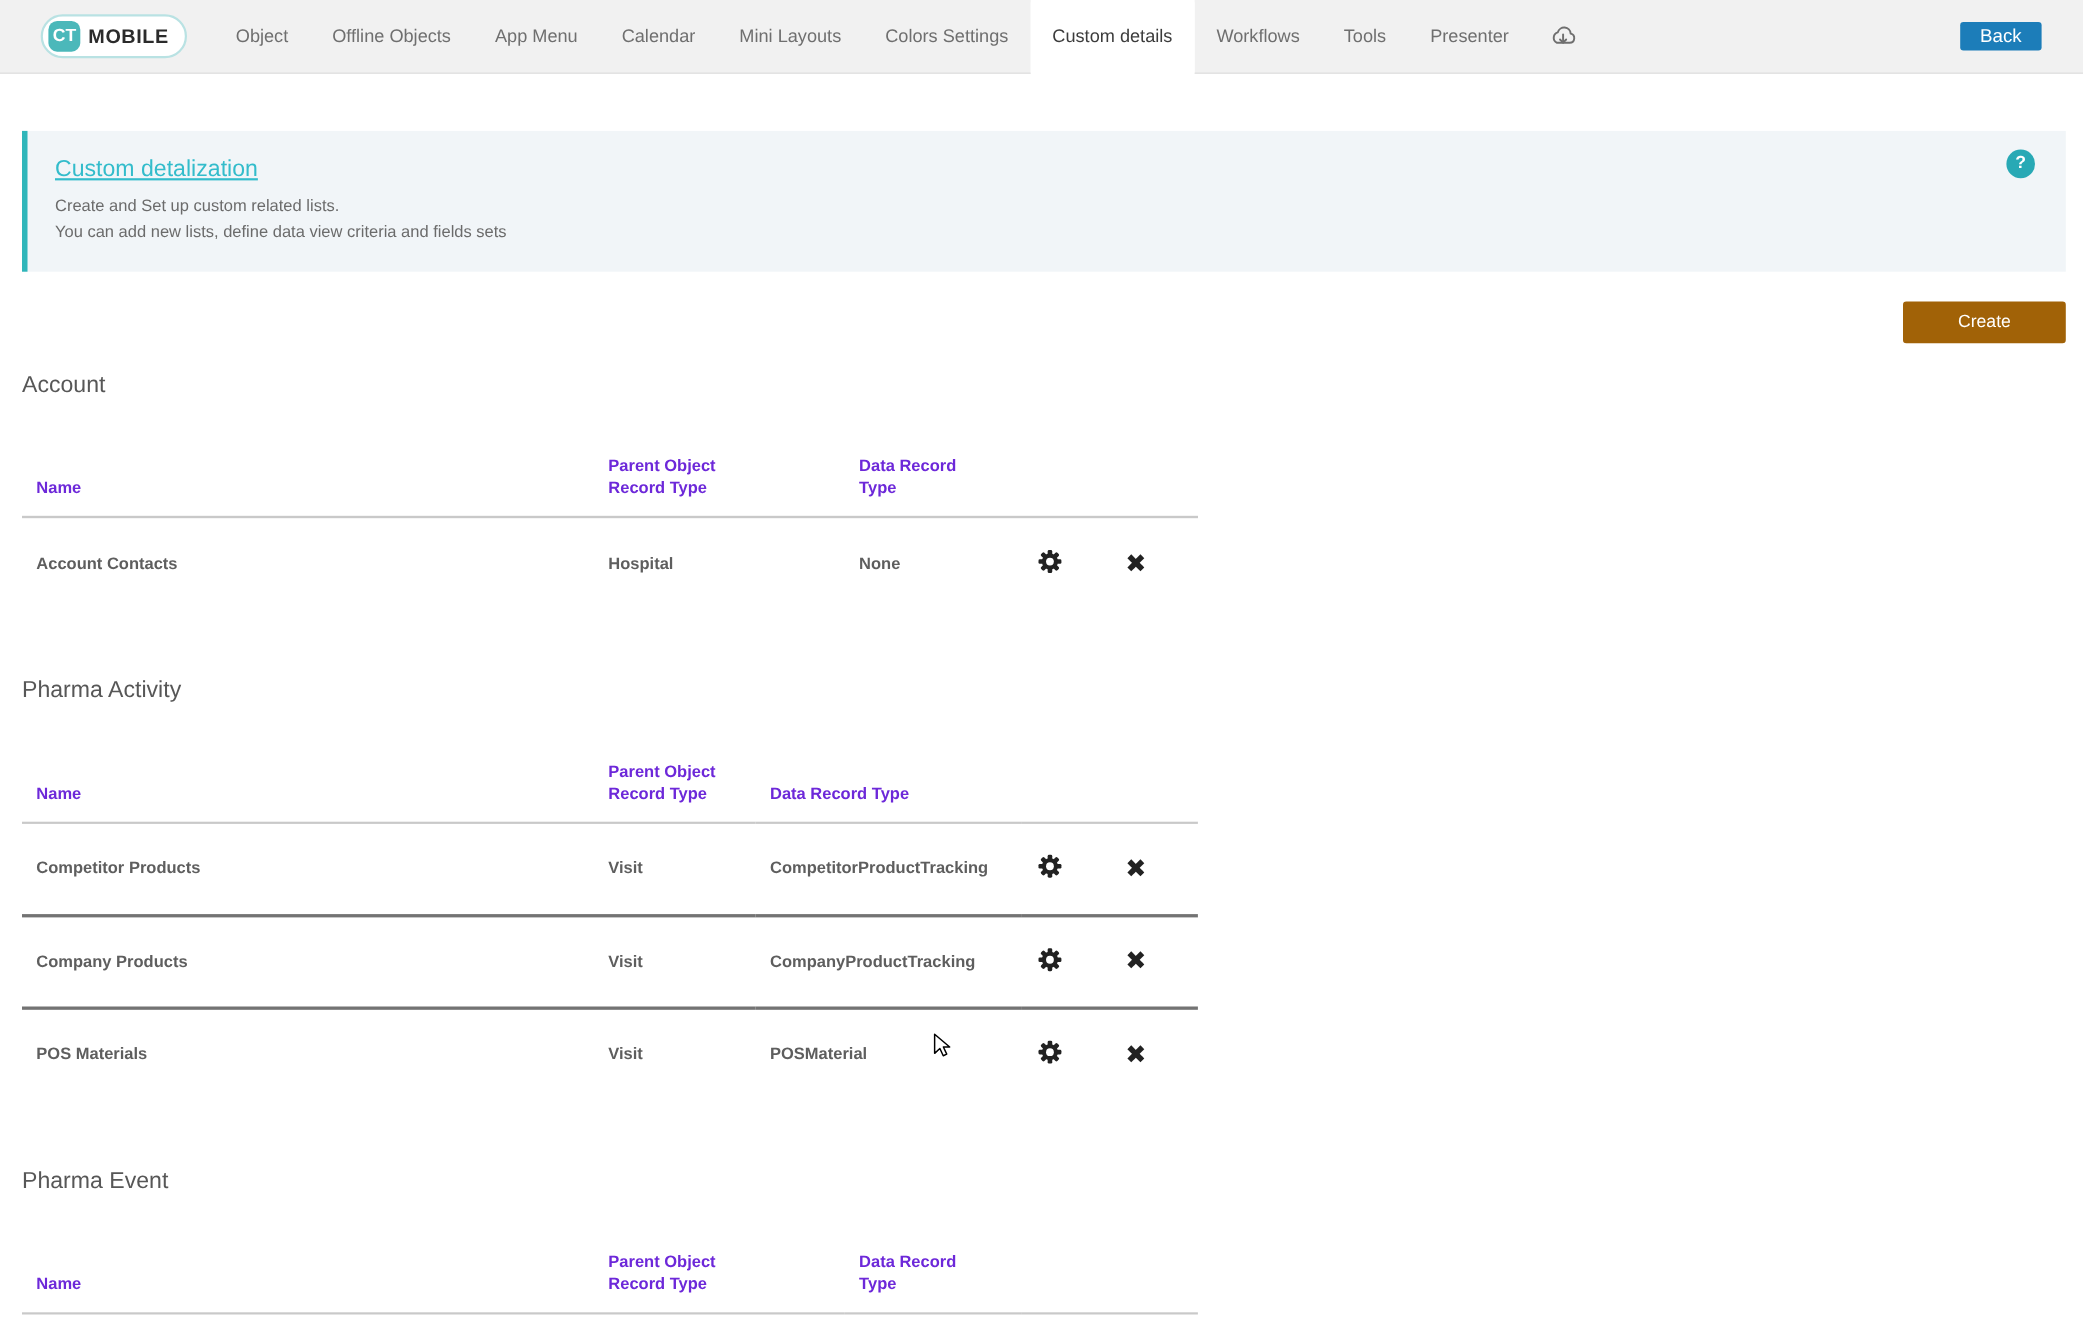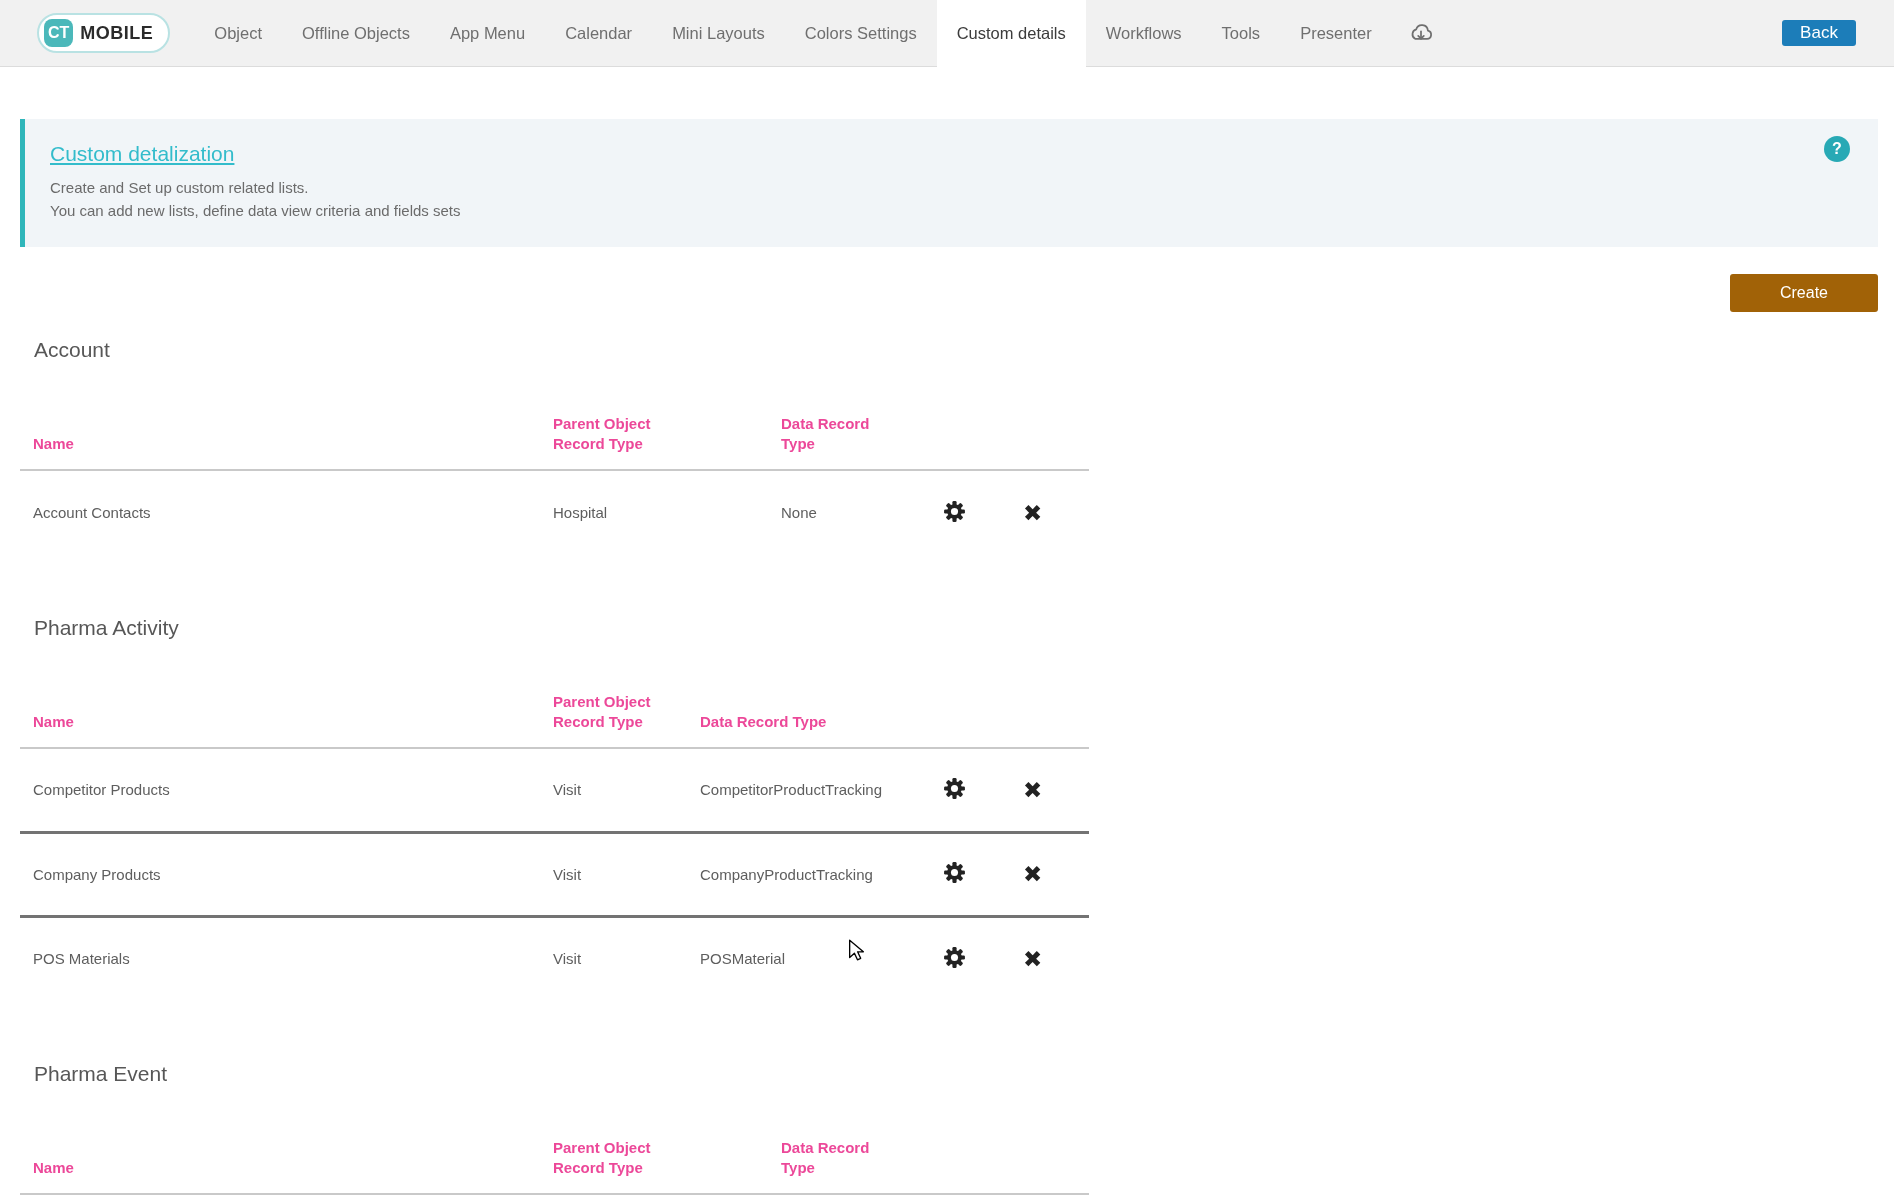--- a/index.html
+++ b/index.html
@@ -35,29 +35,29 @@
 
   
   .create-row { margin:27px 16px 0 0; text-align:right; }
   .create-btn { background:#a16207; color:#fff; border:none; border-radius:3px;
     width:148px; height:38px; font-size:16px; font-family:Liberation Sans, sans-serif; cursor:pointer; }
 
   
   .content { padding-left:20px; }
   .section { margin-top:26px; }
   .section + .section { margin-top:62px; }
-  .section-title { font-size:21px; font-weight:normal; color:#575757;margin-left:14px; }
+  .section-title { font-size:21px; font-weight:normal; color:#575757; }
   table.cd-table { border-collapse:collapse; width:1069px; table-layout:fixed; }
   table.cd-table th, table.cd-table td { text-align:left; font-size:15px; padding-left:13px; }
-  table.cd-table thead th { color:#ec4899; font-weight:bold; vertical-align:bottom;
+  table.cd-table thead th { color:#6d28d9; font-weight:bold; vertical-align:bottom;
     padding-top:52px; padding-bottom:15px; line-height:20px; }
   table.cd-table thead tr { border-bottom:2px solid #c9c9c9; }
   table.cd-table tbody tr { height:84px; }
   table.cd-table tbody tr + tr { border-top:3px solid #737373; }
-  table.cd-table td { color:#5e5e5e; }
+  table.cd-table td { color:#5e5e5e;font-weight:bold; }
   
   table.wide   col.c-name { width:520px; } table.wide   col.c-parent { width:228px; }
   table.wide   col.c-data { width:161px; }
   table.narrow col.c-name { width:520px; } table.narrow col.c-parent { width:147px; }
   table.narrow col.c-data { width:242px; }
   col.c-gear { width:81px; } col.c-x { width:79px; }
   table.wide   th .hdr-parent { max-width:150px; }
   table.narrow th .hdr-parent { max-width:108px; }
   table.wide   th .hdr-data   { max-width:92px;  }
   th .hdr { display:inline-block; }

